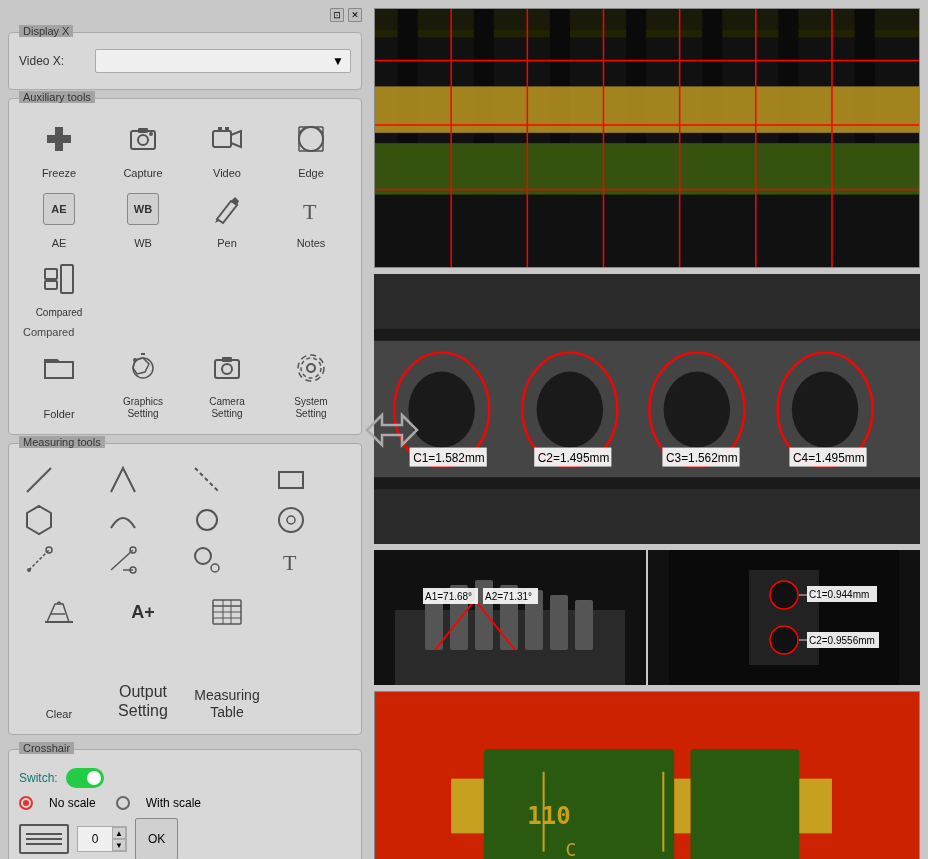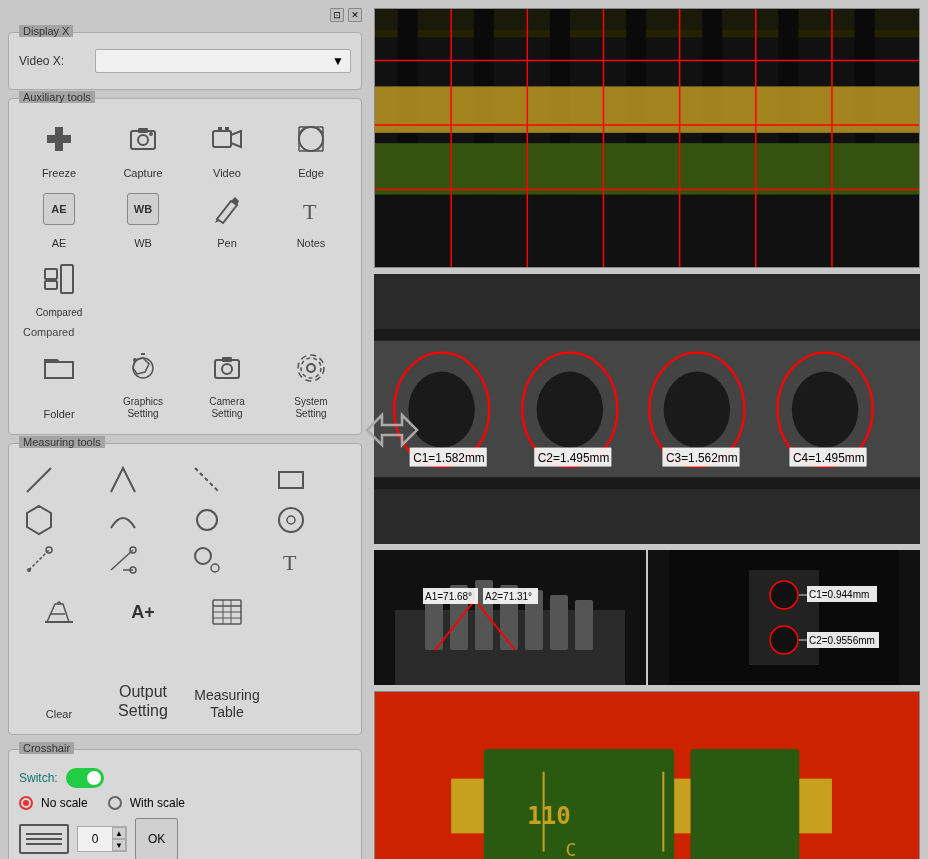--- a/index.html
+++ b/index.html
@@ -189,21 +189,21 @@
     }
 
     .radio-group {
       display: flex;
       gap: 20px;
     }
 
     .radio-item {
       display: flex;
       align-items: center;
-      gap: 8px;
+      gap: 16px;
       font-size: 12px;
     }
 
     .radio-dot {
       width: 14px;
       height: 14px;
       border-radius: 50%;
       border: 2px solid #666;
       display: flex;
       align-items: center;

